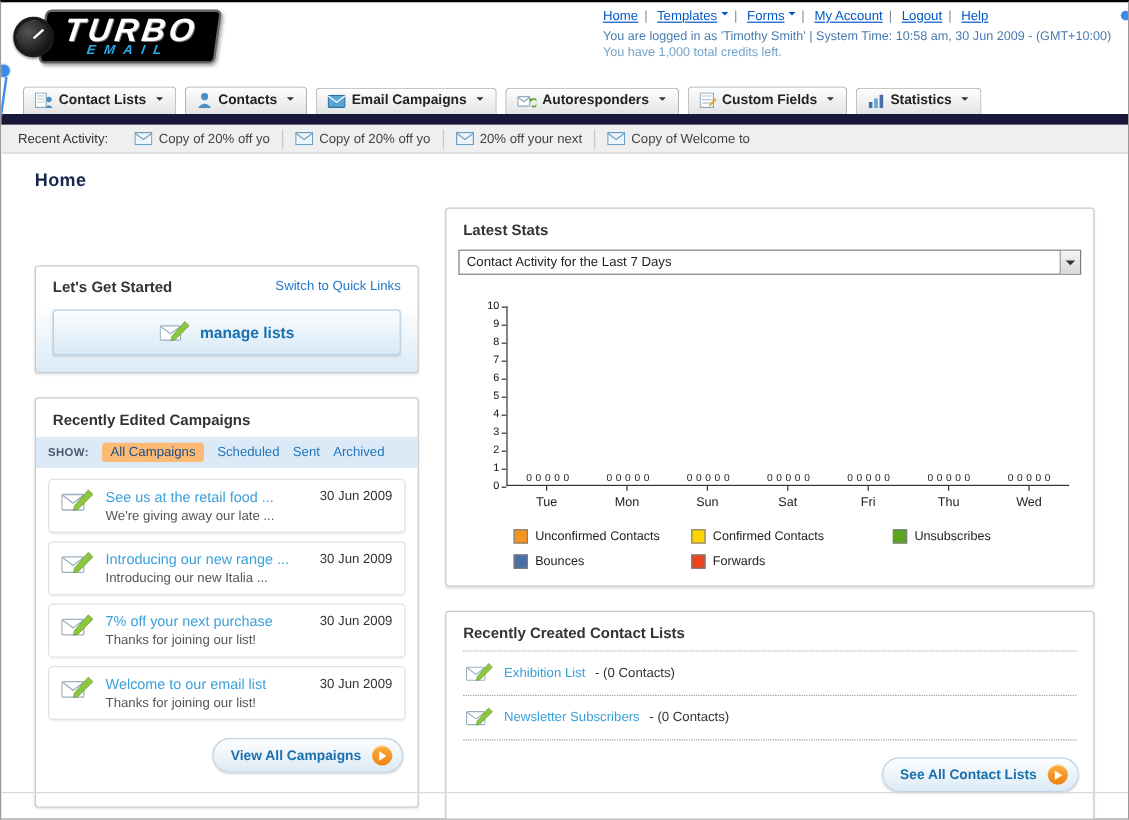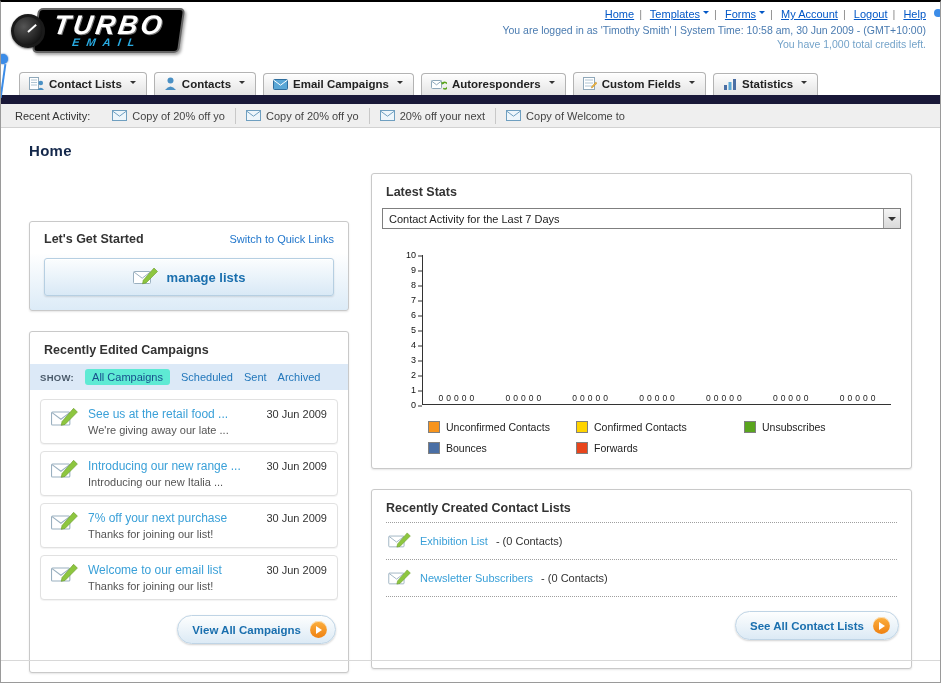--- a/index.html
+++ b/index.html
@@ -21,21 +21,21 @@
         letter-spacing:3px; line-height:1.05; text-shadow:1px 1px 0 #777; }
   .logo-email { display:block; color:#29abe2; font-style:italic; font-weight:bold; font-size:11px;
         letter-spacing:7px; text-align:center; margin-top:-3px; }
   .edge-dot-left { position:absolute; left:-3px; top:52px; width:10px; height:10px; border-radius:50%;
         background:#3b8ce8; box-shadow:0 0 2px #1c5fb0; }
   .edge-line-left { position:absolute; left:1px; top:62px; width:2px; height:34px; background:#3b8ce8;
         transform:rotate(8deg); }
   .edge-dot-right { position:absolute; right:-2px; top:7px; width:8px; height:8px; border-radius:50%;
         background:#3b8ce8; }
 
-  .top-right { position:absolute; right:14px; top:6px; text-align:right; }
+  .top-right { position:absolute; right:14px; top:6px; text-align:left; }
   .top-links { font-size:11px; }
   .top-links a { color:#0257c6; text-decoration:underline; cursor:pointer; }
   .top-links .sep { color:#8a8a8a; margin:0 5px; }
   .caret { display:inline-block; width:0; height:0; border:3.5px solid transparent;
         border-top-color:#0257c6; margin-left:3px; vertical-align:1px; }
   .login-info { margin-top:4px; font-size:10.5px; color:#4a7bb0; }
   .credits-info { margin-top:2px; font-size:10.5px; color:#74a3c9; }
 
   
   .main-tabs { display:flex; align-items:flex-end; gap:7px; padding:0 0 0 18px; height:27px; background:#fff; }
@@ -73,21 +73,21 @@
   .gs-body { display:flex; gap:14px; padding:6px 14px 14px 14px; }
   .gs-btn { flex:1; display:flex; align-items:center; justify-content:center; gap:8px; padding:8px 10px;
         border:1px solid #b6cfe2; border-radius:3px; background:linear-gradient(#fbfdfe,#d9e9f6);
         font-weight:bold; font-size:13px; color:#1a6fae;
         box-shadow:inset 0 1px 0 #fff, 0 1px 2px rgba(0,0,0,.12); }
 
   
   .filter-bar { background:#dce9f7; padding:5px 10px; display:flex; align-items:center; gap:11px; }
   .show-label { font-size:9.5px; font-weight:bold; color:#4a5a6a; letter-spacing:.3px; }
   .filter { font-size:11px; color:#2277bb; cursor:pointer; }
-  .filter.selected { background:#5eead4; color:#174f8c; padding:2px 7px; border-radius:3px; }
+  .filter.selected { background:#fdba74; color:#174f8c; padding:2px 7px; border-radius:3px; }
   .campaign-list { padding:2px 8px; }
   .campaign-row { display:flex; align-items:flex-start; gap:9px; border:1px solid #e1e1e1; border-radius:4px;
         padding:7px 10px; margin:7px 2px; box-shadow:0 1px 1px rgba(0,0,0,.05); cursor:pointer; background:#fff; }
   .c-text { flex:1; min-width:0; }
   .c-title { display:block; color:#3aa0d8; font-size:12px; margin-bottom:3px; cursor:pointer; text-decoration:none; }
   .c-sub { color:#555; font-size:11px; }
   .c-date { color:#333; font-size:11px; white-space:nowrap; padding-top:1px; }
   .panel-foot { display:flex; justify-content:flex-end; padding:6px 12px 28px 12px; }
   .pill-btn { display:flex; align-items:center; gap:9px; padding:5px 8px 5px 14px; border-radius:15px;
         border:1px solid #bfd4e5; background:linear-gradient(#fdfefe,#dceaf5); color:#1a6fae;
@@ -490,20 +490,29 @@
                     <div class="bars-row">
                       <div class="bar" style="height: 0px; background: rgb(247, 148, 29);"></div>
                       <div class="bar" style="height: 0px; background: rgb(255, 212, 0);"></div>
                       <div class="bar" style="height: 0px; background: rgb(90, 165, 30);"></div>
                       <div class="bar" style="height: 0px; background: rgb(74, 111, 165);"></div>
                       <div class="bar" style="height: 0px; background: rgb(232, 69, 28);"></div>
                     </div>
                   </div>
                 </div>
             </div>
+            <div class="x-labels">
+                <div class="x-label"><span class="x-tick"></span>Tue</div>
+                <div class="x-label"><span class="x-tick"></span>Mon</div>
+                <div class="x-label"><span class="x-tick"></span>Sun</div>
+                <div class="x-label"><span class="x-tick"></span>Sat</div>
+                <div class="x-label"><span class="x-tick"></span>Fri</div>
+                <div class="x-label"><span class="x-tick"></span>Thu</div>
+                <div class="x-label"><span class="x-tick"></span>Wed</div>
+              </div>
             <div class="legend">
                 <div class="legend-item">
                   <span class="swatch" style="background: rgb(247, 148, 29);"></span>
                   <span>Unconfirmed Contacts</span>
                 </div>
                 <div class="legend-item">
                   <span class="swatch" style="background: rgb(255, 212, 0);"></span>
                   <span>Confirmed Contacts</span>
                 </div>
                 <div class="legend-item">

